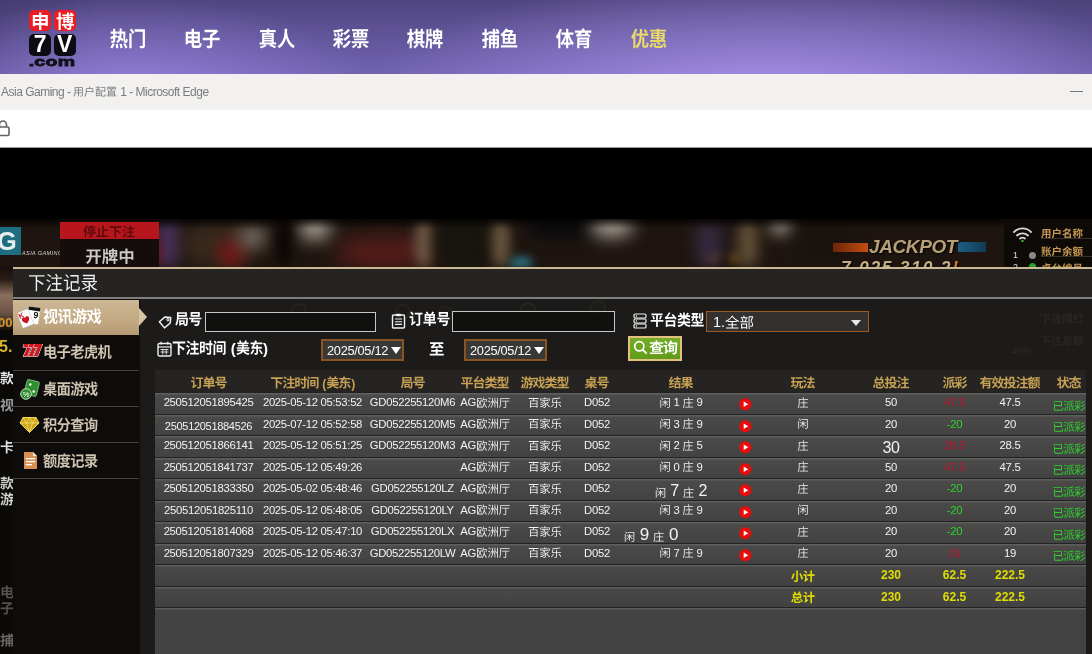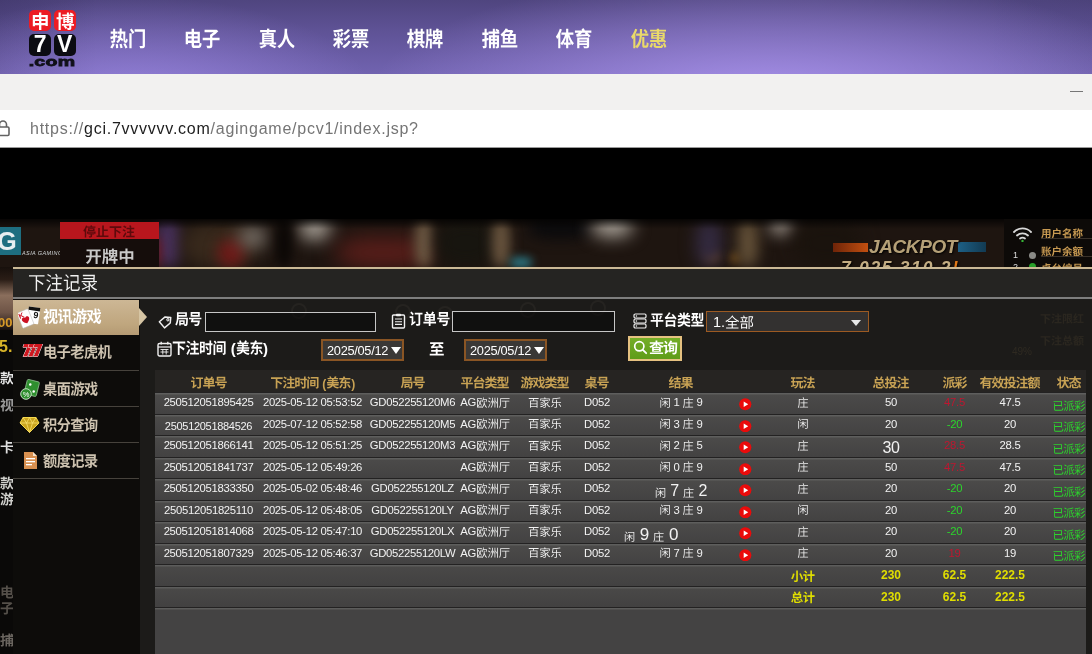--- a/index.html
+++ b/index.html
@@ -154,27 +154,32 @@
       </svg></div>
     <div class="ctr" style="left:574.3000000000001px;top:27.5px"><svg style="" width="36.7" height="21" viewBox="0 -880 1747 1000" fill="#fff">
         <use href="#b14" transform="translate(0,0) scale(0.88,1)"></use>
         <use href="#b15" transform="translate(867,0) scale(0.88,1)"></use>
       </svg></div>
     <div class="ctr" style="left:648.75px;top:27.5px"><svg style="" width="36.7" height="21" viewBox="0 -880 1747 1000" fill="#e9d96a">
         <use href="#b16" transform="translate(0,0) scale(0.88,1)"></use>
         <use href="#b17" transform="translate(867,0) scale(0.88,1)"></use>
       </svg></div>
     <div class="abs" style="left:0;top:74px;width:1092px;height:35.5px;background:#f2f1f0"></div>
+    <div class="abs" style="left:1px;top:84.5px;color:#7b7b7b;font-size:12px;letter-spacing:-0.5px;white-space:nowrap">Asia Gaming - <span style="letter-spacing:0"><svg style="vertical-align:-1.5px;" width="44.0" height="11" viewBox="0 -880 4000 1000" fill="#7b7b7b">
+          <use href="#r18" x="0"></use>
+          <use href="#r19" x="1000"></use>
+          <use href="#r20" x="2000"></use>
+          <use href="#r21" x="3000"></use>
+        </svg></span> 1 - Microsoft Edge</div>
     <div class="abs" style="left:1070px;top:90.6px;width:13px;height:1.6px;background:#767676"></div>
     <div class="abs" style="left:0;top:109.5px;width:1092px;height:38px;background:#fff;border-bottom:1.5px solid #9a9a9a"></div>
     <svg class="abs" style="left:-6px;top:119px" width="18" height="18" viewBox="0 0 18 18">
 <rect x="3" y="8" width="12" height="8.5" rx="1.2" fill="none" stroke="#636363" stroke-width="1.6"></rect>
 <path d="M5.5 8 V5.5 a3.5 3.5 0 0 1 7 0 V8" fill="none" stroke="#636363" stroke-width="1.6"></path>
     </svg>
-    <div class="abs" style="left:30px;top:119.5px;font-size:16px;letter-spacing:0.75px;white-space:nowrap"><span style="color:#757575">https://</span><span style="color:#1d1d1d">gci.7vvvvvv.com</span><span style="color:#757575">/agingame/pcv1/index.jsp?</span></div>
     <div class="abs" style="left:0;top:148px;width:1092px;height:71px;background:#000"></div>
     <div class="abs" style="left:0;top:219px;width:1092px;height:48px;background:#1e1510;overflow:hidden" id="band">
       <div class="abs" style="left:155px;top:0px;width:26px;height:48px;background:#46305a;border-radius:40%;filter:blur(7px)"></div>
       <div class="abs" style="left:148px;top:17px;width:12px;height:31px;background:#76161e;border-radius:40%;filter:blur(6px)"></div>
       <div class="abs" style="left:182px;top:3px;width:75px;height:45px;background:#38291c;border-radius:40%;filter:blur(9px)"></div>
       <div class="abs" style="left:218px;top:21px;width:26px;height:27px;background:#6e1a18;border-radius:40%;filter:blur(7px)"></div>
       <div class="abs" style="left:240px;top:9px;width:26px;height:18px;background:#8a837c;border-radius:40%;filter:blur(9px)"></div>
       <div class="abs" style="left:300px;top:-2px;width:30px;height:22px;background:#b6afa5;border-radius:40%;filter:blur(9px)"></div>
       <div class="abs" style="left:276px;top:0px;width:16px;height:48px;background:#0c0806;border-radius:40%;filter:blur(5px)"></div>
       <div class="abs" style="left:336px;top:19px;width:95px;height:29px;background:#5c1e1a;border-radius:40%;filter:blur(11px)"></div>

